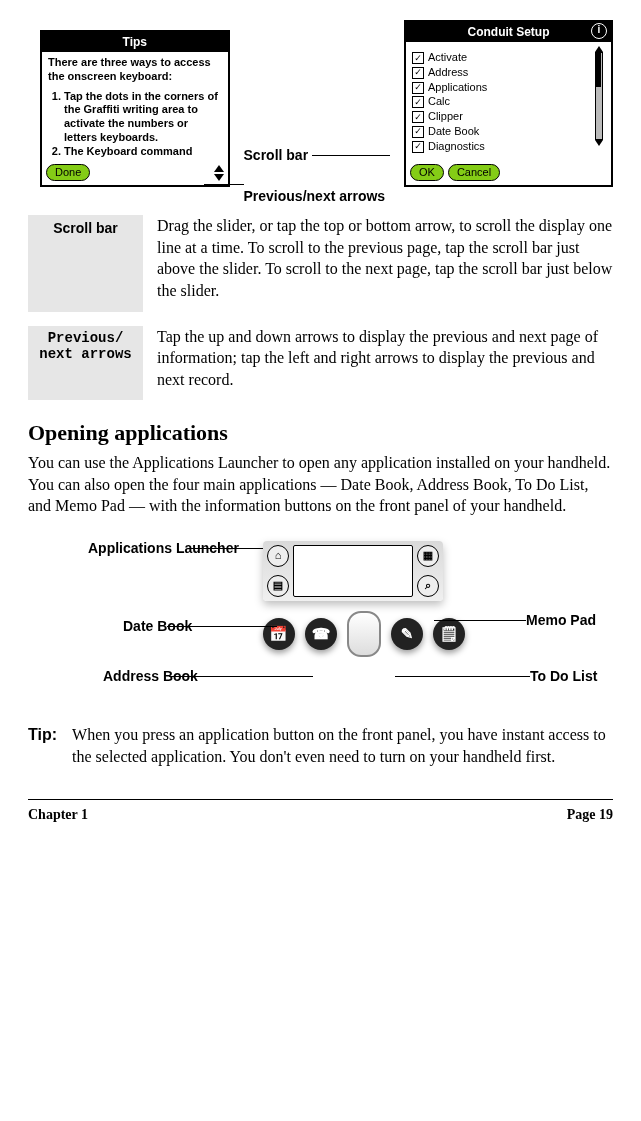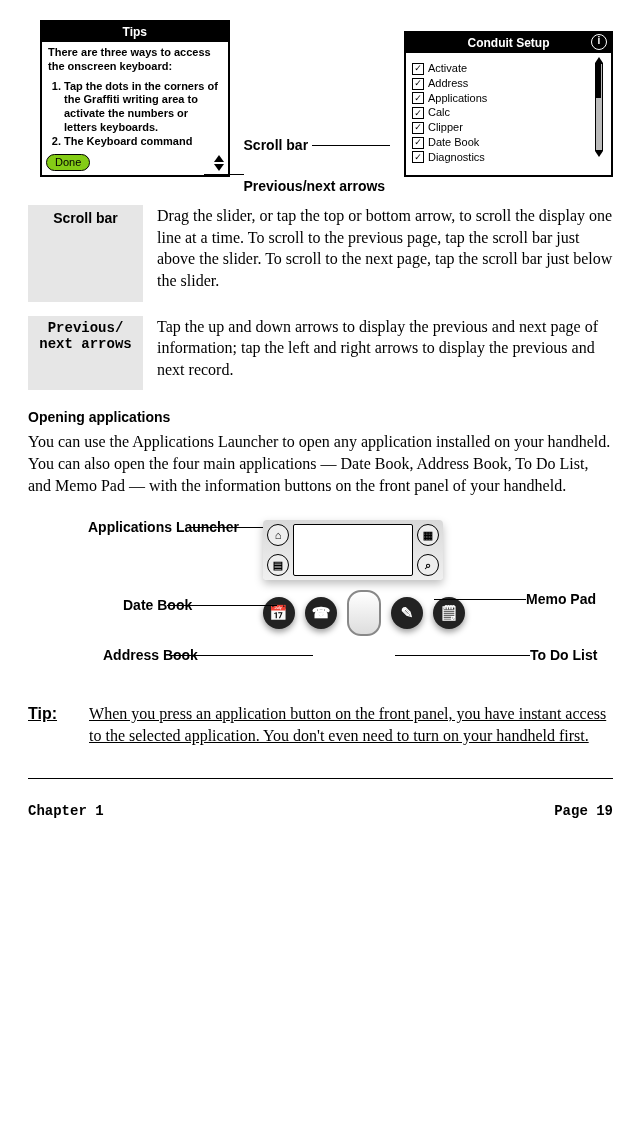--- a/index.html
+++ b/index.html
@@ -164,22 +164,22 @@
     text-align: center;
   }
   .def-term.tall {
     line-height: 1.2;
     font-family: Liberation Mono, monospace;
   }
   .def-body p {
     margin: 0 0 10px 0;
   }
   h2 {
-    font-family: Liberation Sans, sans-serif;
-    font-size: 14px;
+    font-family: Liberation Serif, serif;
+    font-size: 22px;
     font-weight: bold;
     margin: 16px 0 4px 0;
   }
   .intro {
     margin: 4px 0 14px 0;
   }
   
   .device-fig {
     position: relative;
     margin: 10px 0 18px 0;
@@ -262,35 +262,34 @@
   }
   .callout.left { flex-direction: row; }
   .callout.right { flex-direction: row-reverse; }
   .callout .ctxt { white-space: nowrap; }
   .callout .cline {
     height: 1px;
     background: #000;
   }
   .tip-row {
     display: flex;
-    gap: 32px;
+    gap: 15px;
     margin: 10px 0 32px 0;
-    text-decoration: underline;
   }
   .tip-label {
     font-family: Arial, sans-serif;
     font-weight: bold;
     width: 48px;
   }
   .footer {
     border-top: 1px solid #000;
-    padding-top: 23px;
+    padding-top: 6px;
     display: flex;
     justify-content: space-between;
-    font-family: Liberation Mono, monospace;
+    font-family: Liberation Serif, serif;
     font-weight: bold;
     font-size: 14px;
   }
 </style>
 </head>
 <body>
 
 <div class="top-fig">
 
   <div class="palm">
@@ -362,20 +361,24 @@
             </div>
         </div>
         <div style="display:flex;flex-direction:column;align-items:center;">
           <div class="arrow up" style="border-bottom-width:6px;border-left-width:4px;border-right-width:4px;"></div>
           <div class="sb-track" style="height:86px;">
             <div class="sb-thumb" style="top:0;height:34px;"></div>
           </div>
           <div class="arrow down" style="border-top-width:6px;border-left-width:4px;border-right-width:4px;"></div>
         </div>
       </div>
+    </div>
+    <div class="palm-btns">
+      <div class="palm-btn">OK</div>
+      <div class="palm-btn">Cancel</div>
     </div>
   </div>
 </div>
 
 <div class="def-table">
   <div class="def-term">Scroll bar</div>
   <div class="def-body">
     <p>Drag the slider, or tap the top or bottom arrow, to scroll the display one line at a time. To scroll to the previous page, tap the scroll bar just above the slider. To scroll to the next page, tap the scroll bar just below the slider.</p>
   </div>
   <div class="def-term tall">

